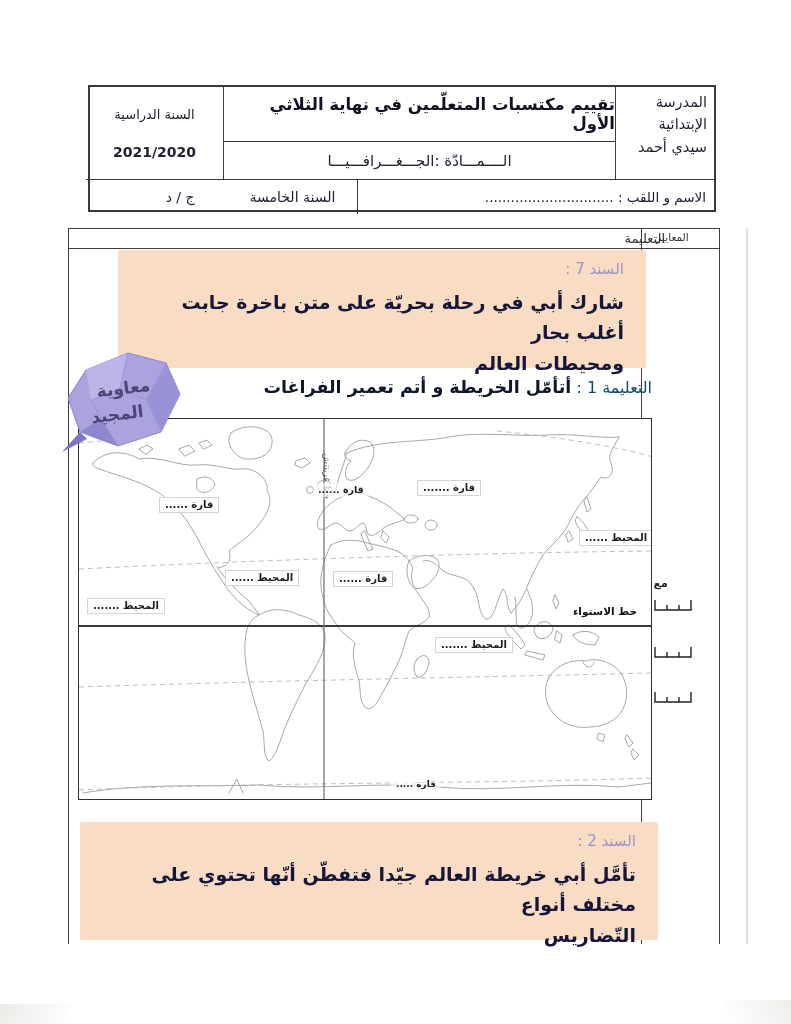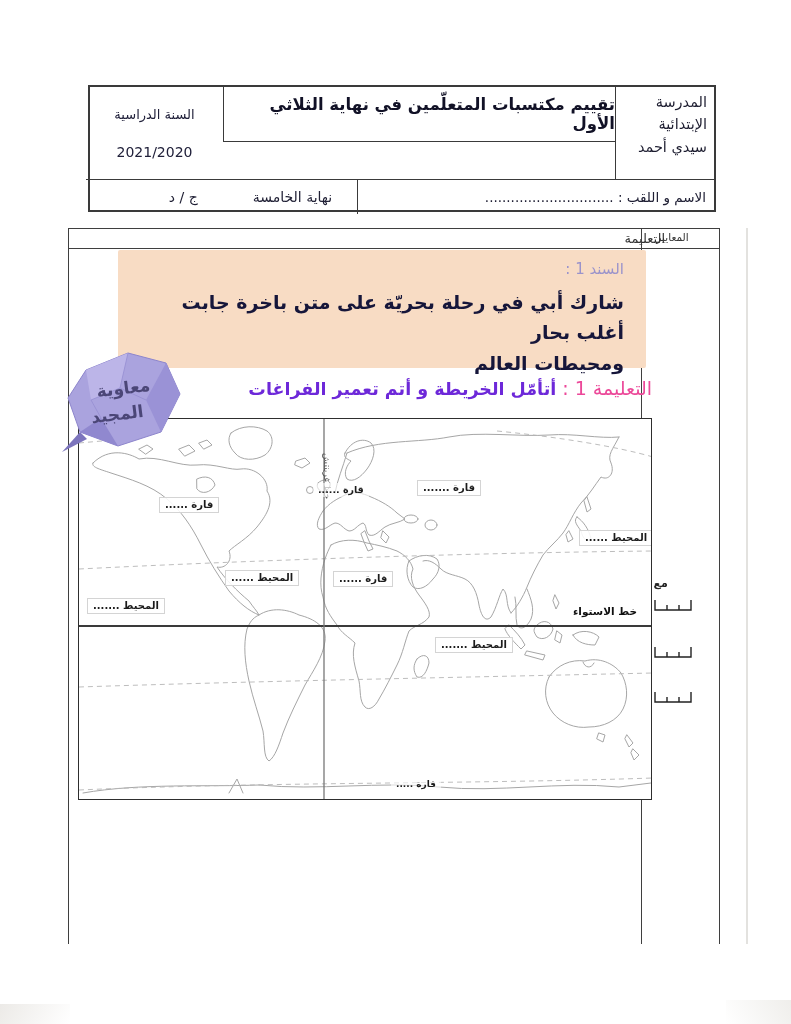--- a/index.html
+++ b/index.html
@@ -6,21 +6,21 @@
   body { background:#ffffff; font-family:"DejaVu Sans", sans-serif; }
   .page { position:relative; width:791px; height:1024px; background:#ffffff; overflow:hidden; margin:0 auto; }
 
   
   .hdr { position:absolute; left:88px; top:85px; width:628px; height:127px; border:2px solid #3a3a3a; direction:rtl; }
   .cell { position:absolute; color:#222; }
   .school-cell { right:0; top:0; width:99px; height:92px; border-left:1.6px solid #3a3a3a; font-size:14.5px; line-height:1.55; text-align:right; padding:4px 7px 0 0; white-space:pre-line; color:#1d1d30; }
   .title-cell { right:99px; top:0; width:392px; height:55px; border-left:1.6px solid #3a3a3a; border-bottom:1.6px solid #3a3a3a; display:flex; align-items:center; justify-content:center; font-weight:bold; font-size:16.5px; color:#111126; }
   .subject-cell { right:99px; top:55px; width:392px; height:37px; border-left:1.6px solid #3a3a3a; display:flex; align-items:center; justify-content:center; font-size:15px; color:#202035; }
   .year-cell { right:491px; top:0; width:137px; height:92px; display:flex; flex-direction:column; align-items:center; justify-content:center; gap:22px; font-size:13px; color:#20203a; }
-  .year-cell .yv { font-size:14px; }
+  .year-cell .yv { font-size:14px;font-weight:bold; }
   .bottomrow { position:absolute; right:0; top:92px; width:628px; height:35px; border-top:1.6px solid #3a3a3a; }
   .name-cell { position:absolute; right:0; top:0; width:357px; height:100%; border-left:1.6px solid #3a3a3a; display:flex; align-items:center; font-size:13.5px; color:#202035; padding-right:8px; direction:rtl; }
   .grade-cell { position:absolute; right:299px; top:0; width:329px; height:100%; display:flex; align-items:center; justify-content:center; gap:55px; direction:rtl; font-size:14px; color:#202035; }
 
   
   .main-box { position:absolute; left:68px; top:228px; width:652px; height:716px; border:1.5px solid #3f3f3f; border-bottom:none; }
   .hdr-line { position:absolute; left:0; top:19px; width:100%; border-bottom:1.3px solid #3f3f3f; }
   .instr-hd { position:absolute; right:54px; top:2px; font-size:13px; color:#333; direction:rtl;text-align:right; }
   .criteria-col { position:absolute; right:16px; top:0; width:62px; height:100%; border-left:1.4px solid #3f3f3f; }
   .crit-hd { position:absolute; top:2px; width:100%; text-align:center; font-size:10.5px; color:#333; }
@@ -29,22 +29,22 @@
 
   
   .support { position:absolute; background:#f8dcc4; border-radius:2px; direction:rtl; padding:10px 22px 0 12px; }
   .support .shead { font-size:15px; color:#9a93cb; margin-bottom:9px; }
   .support .stext { font-size:19px; font-weight:bold; color:#16163a; line-height:1.6; white-space:pre-line; text-align:right; }
   .sup1 { left:118px; top:250px; width:528px; height:118px; }
   .sup2 { left:80px; top:822px; width:578px; height:118px; }
 
   
   .instr1 { position:absolute; right:139px; top:377px; direction:rtl; white-space:nowrap; }
-  .instr1 .ilabel { font-size:19px; color:#ec4899; }
-  .instr1 .itext { font-size:17.5px; font-weight:bold; color:#6d28d9; }
+  .instr1 .ilabel { font-size:16px; color:#0c4a6e; }
+  .instr1 .itext { font-size:17.5px; font-weight:bold; color:#0f172a; }
 
   
   .stamp { position:absolute; left:56px; top:346px; width:132px; height:108px; z-index:5; }
 
   
   .map-box { position:absolute; left:78px; top:418px; width:574px; height:382px; border:1.6px solid #2e2e2e; background:#fff; overflow:hidden; }
   .map-box svg.world { position:absolute; left:0; top:0; }
   .map-label { position:absolute; direction:rtl; font-size:10px; font-weight:bold; color:#1c1c1c; background:rgba(255,255,255,.88); border:1px solid #d4d4d4; padding:1px 5px 2px 5px; white-space:nowrap; }
   .map-label.plain { border:none; background:rgba(255,255,255,.6); }
   .eq-label { position:absolute; direction:rtl; font-size:10.5px; font-weight:bold; color:#101010; white-space:nowrap; }
@@ -58,28 +58,29 @@
 </head>
 <body>
 
 <div class="page">
 
   <div class="hdr">
     <div class="cell school-cell">المدرسة
 الإبتدائية
 سيدي أحمد</div>
     <div class="cell title-cell">تقييم مكتسبات المتعلّمين في نهاية الثلاثي الأول</div>
+    <div class="cell subject-cell">الــــمـــادّة :الجـــغـــرافـــيـــا</div>
     <div class="cell year-cell">
       <span>السنة الدراسية</span>
       <span class="yv">2021/2020</span>
     </div>
     <div class="bottomrow">
       <div class="name-cell">الاسم و اللقب : ..............................</div>
       <div class="grade-cell">
-        <span>نهاية الخامسة</span>
+        <span>السنة الخامسة</span>
         <span>ج / د</span>
       </div>
     </div>
   </div>
 
   <div class="main-box">
     <div class="hdr-line"></div>
     <div class="instr-hd">التعليمة</div>
     <div class="criteria-col">
       <div class="crit-hd">المعايير</div>
@@ -90,21 +91,21 @@
       <svg class="scale" style="top:415px" viewBox="0 0 42 16">
         <path d="M3,3 V13 H39 V3 M15,8 V13 M27,8 V13" stroke="#222" stroke-width="1.4" fill="none"></path>
       </svg>
       <svg class="scale" style="top:460px" viewBox="0 0 42 16">
         <path d="M3,3 V13 H39 V3 M15,8 V13 M27,8 V13" stroke="#222" stroke-width="1.4" fill="none"></path>
       </svg>
     </div>
   </div>
 
   <div class="support sup1">
-    <div class="shead">السند 1 :</div>
+    <div class="shead">السند 7 :</div>
     <div class="stext">شارك أبي في رحلة بحريّة على متن باخرة جابت أغلب بحار
 ومحيطات العالم</div>
   </div>
 
   <div class="instr1">
     <span class="ilabel">التعليمة 1 : </span>
     <span class="itext">أتأمّل الخريطة و أتم تعمير الفراغات</span>
   </div>
 
   <svg class="stamp" viewBox="0 0 132 108">
@@ -195,17 +196,22 @@
     <div class="map-label" style="left:338px; top:61px;">قارة .......</div>
     <div class="map-label" style="left:500px; top:111px;">المحيط ......</div>
     <div class="map-label" style="left:146px; top:151px;">المحيط ......</div>
     <div class="map-label" style="left:254px; top:152px;">قارة ......</div>
     <div class="map-label" style="left:8px; top:179px;">المحيط .......</div>
     <div class="eq-label" style="left:494px; top:186px;">خط الاستواء</div>
     <div class="map-label" style="left:356px; top:218px;">المحيط .......</div>
     <div class="map-label plain" style="left:312px; top:359px; font-size:9px;">قارة .....</div>
   </div>
 
+  <div class="support sup2">
+    <div class="shead">السند 2 :</div>
+    <div class="stext">تأمَّل أبي خريطة العالم جيّدا فتفطّن أنّها تحتوي على مختلف أنواع
+التّضاريس</div>
+  </div>
 
   <div class="paper-edge"></div>
   <div class="shade-bl"></div>
   <div class="shade-br"></div>
 </div>
 
 </body></html>

